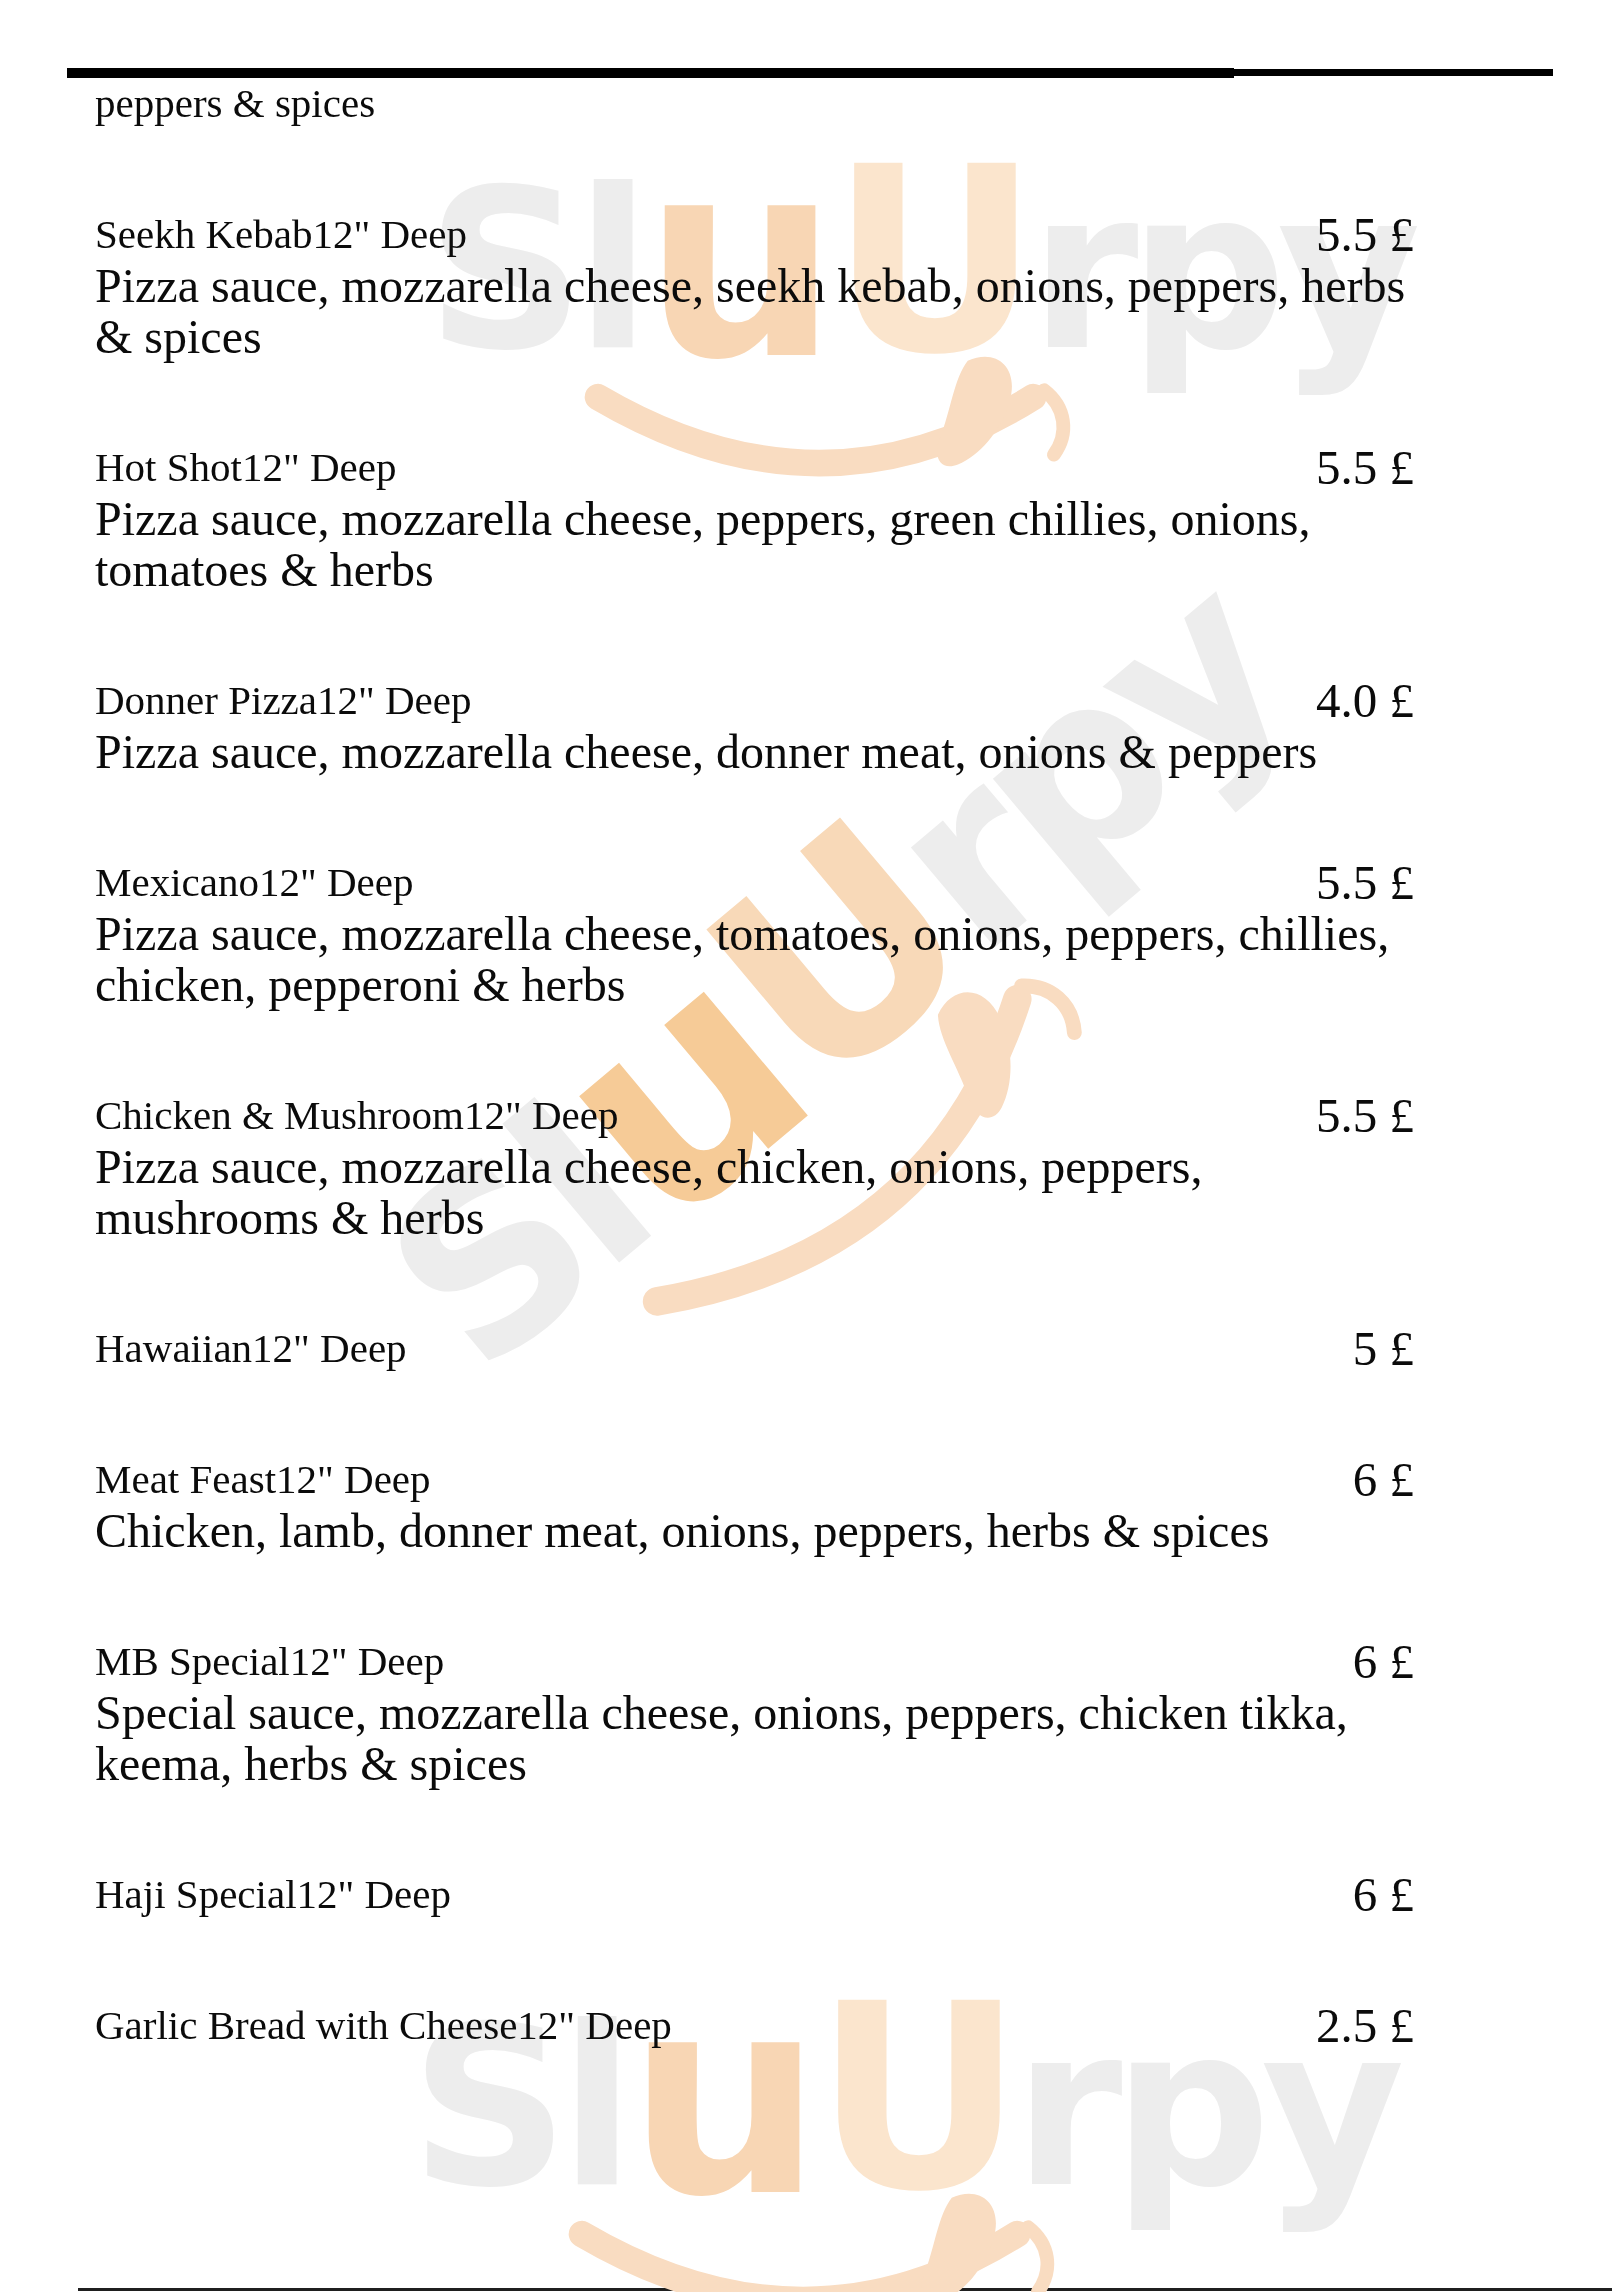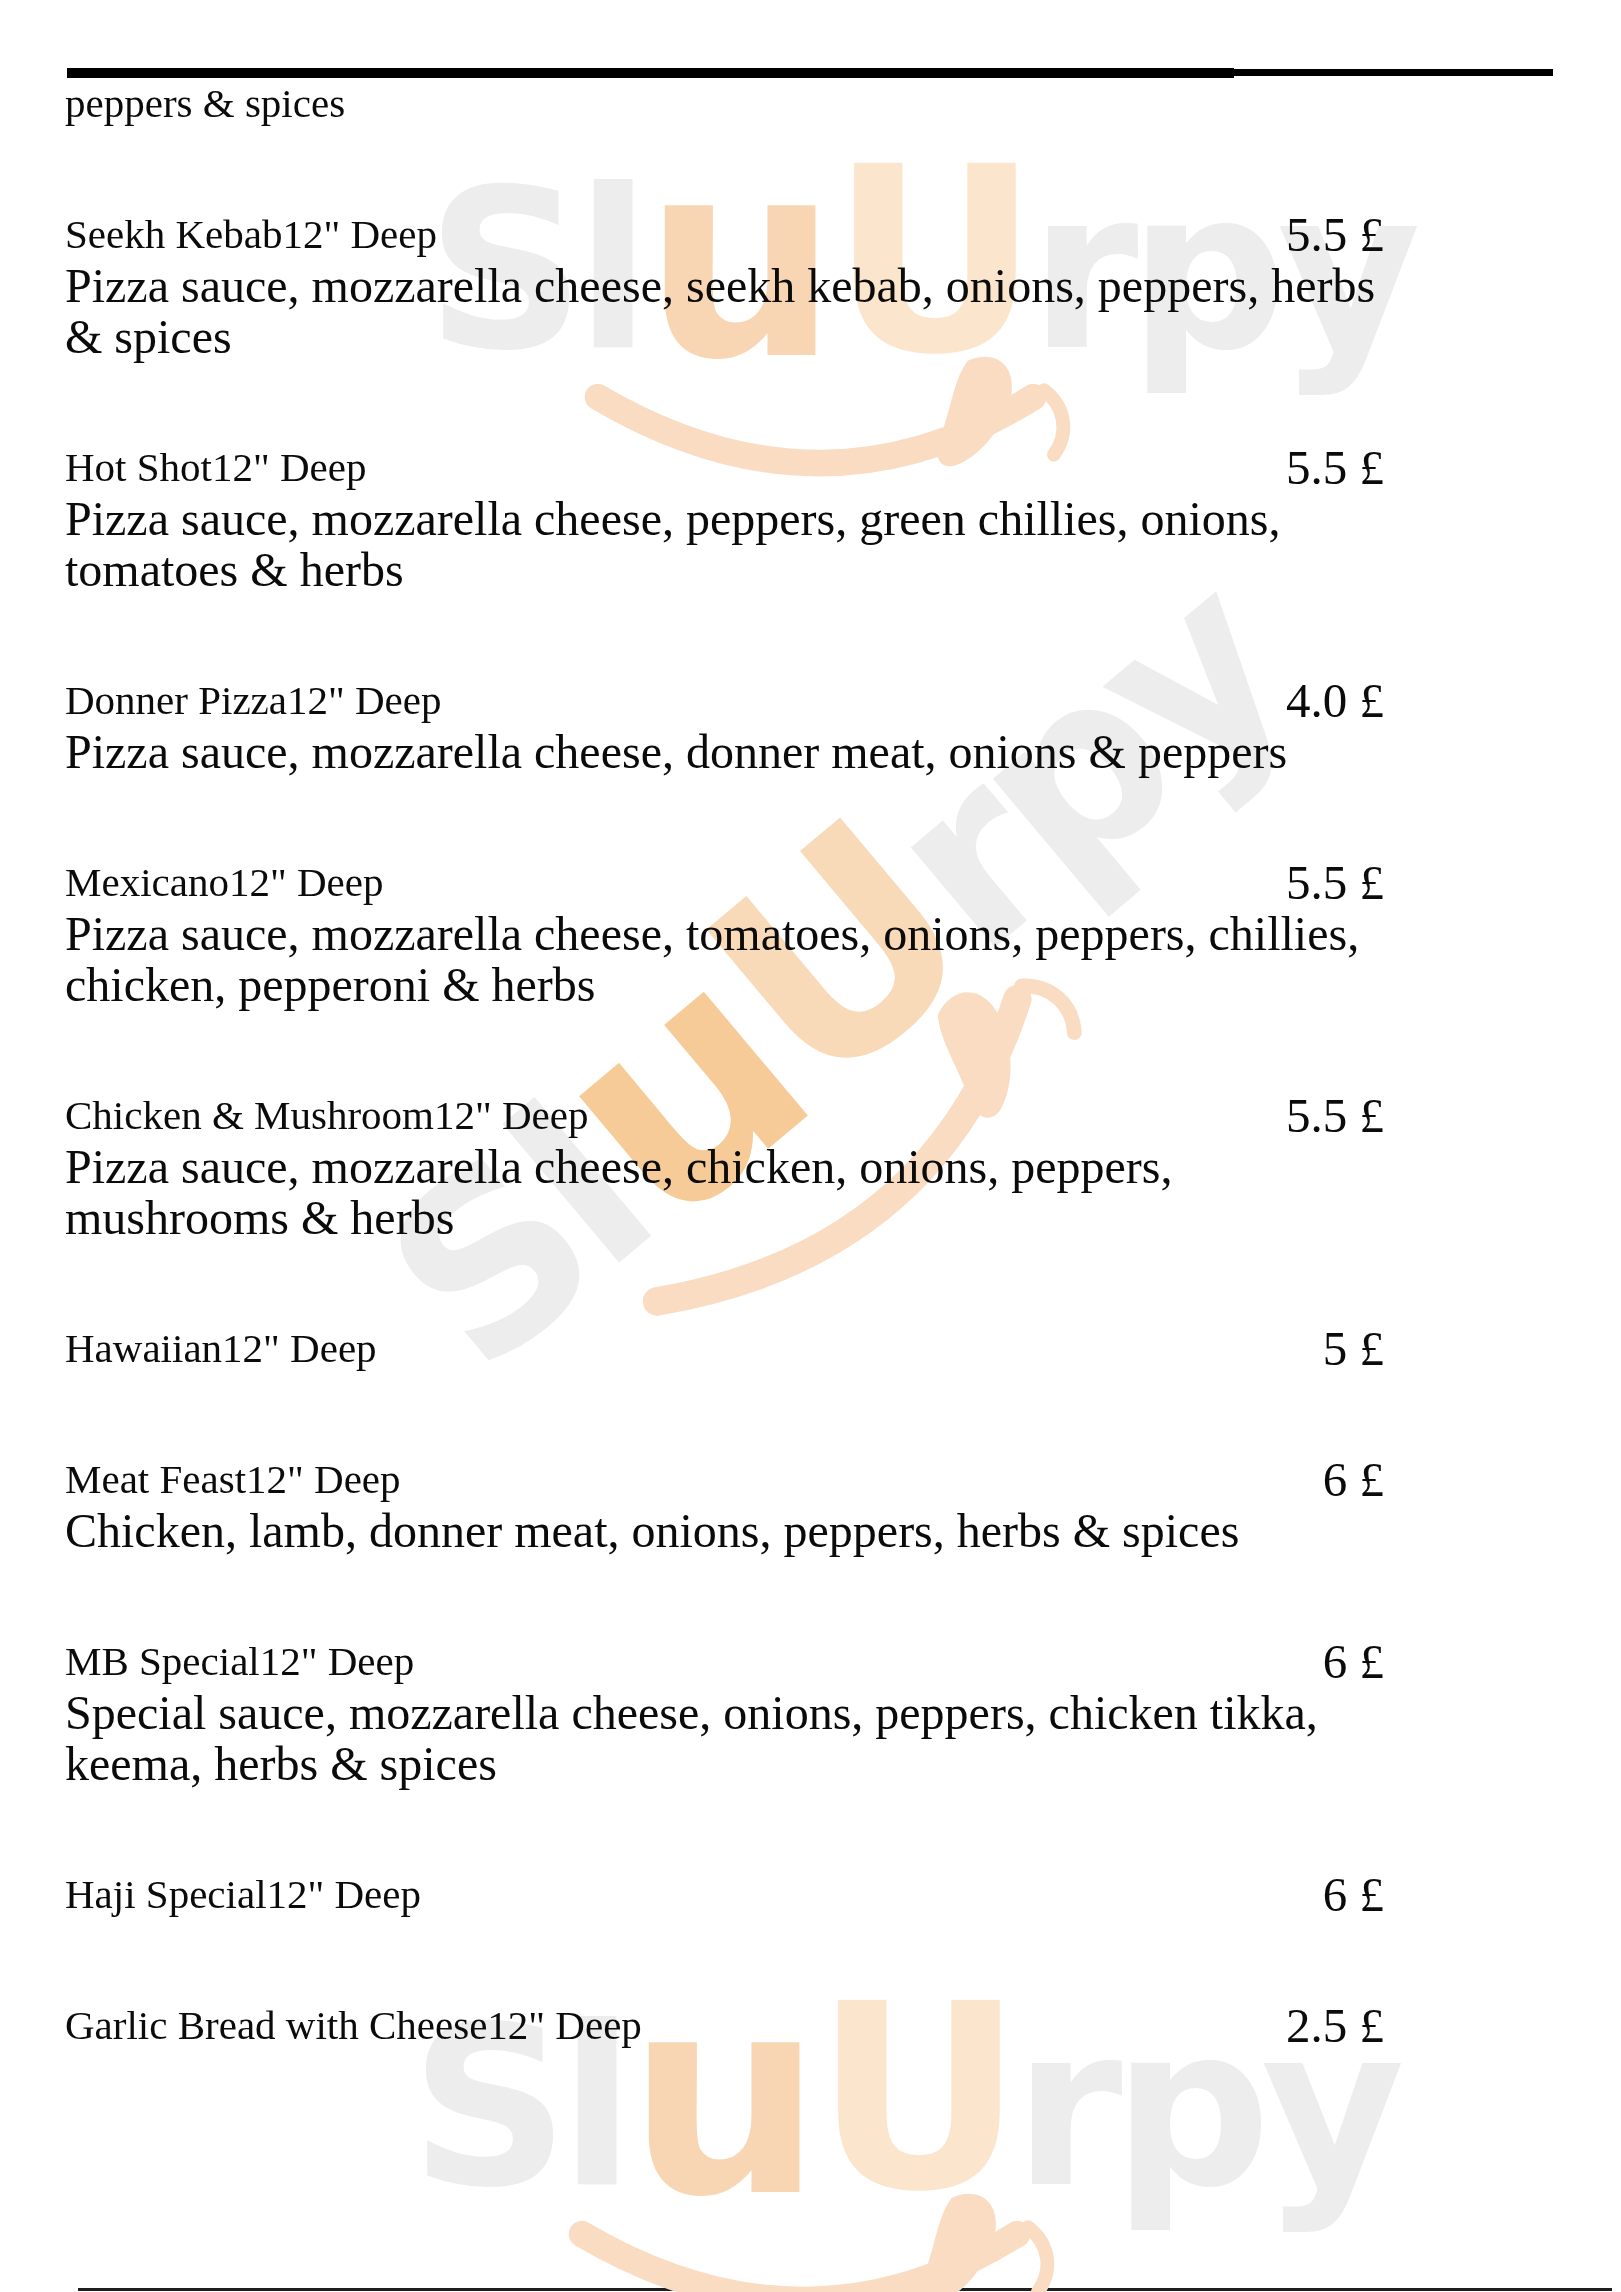--- a/index.html
+++ b/index.html
@@ -25,21 +25,21 @@
   .wm .o1{font-size:274px;line-height:1;color:var(--wm-o1);position:relative;top:7.8px;margin:0 2px;}
   .wm .o2{font-size:257px;line-height:1;color:var(--wm-o2);position:relative;top:2.9px;}
   .wm .swoosh{position:absolute;left:152px;top:237px;width:529px;height:181px;}
   .wm-top{left:426px;top:116px;}
   .wm-mid{left:421px;top:863px;transform:rotate(-40deg) scale(1.08);transform-origin:50% 45%;}
   .wm-mid .o1{color:var(--wm-o1-mid);}
   .wm-mid .o2{color:var(--wm-o2-mid);}
   .wm-bottom{left:410px;top:1953px;}
 
   
-  .content{position:absolute;left:65px;top:78px;width:1319px;z-index:1;}
+  .content{position:absolute;left:95px;top:78px;width:1319px;z-index:1;}
   .line{font-size:41px;line-height:51px;}
   .intro{margin-bottom:80px;}
   .item{margin-bottom:80px;}
   .item:last-child{margin-bottom:0;}
   .item .row{display:flex;justify-content:space-between;}
   .item .name{font-size:41px;line-height:51px;}
   .item .price{font-size:49px;line-height:51px;text-align:center;white-space:nowrap;}
   .item .desc{font-size:48px;line-height:51px;white-space:pre-line;}
   .item .desc:empty{display:none;}
 </style>

